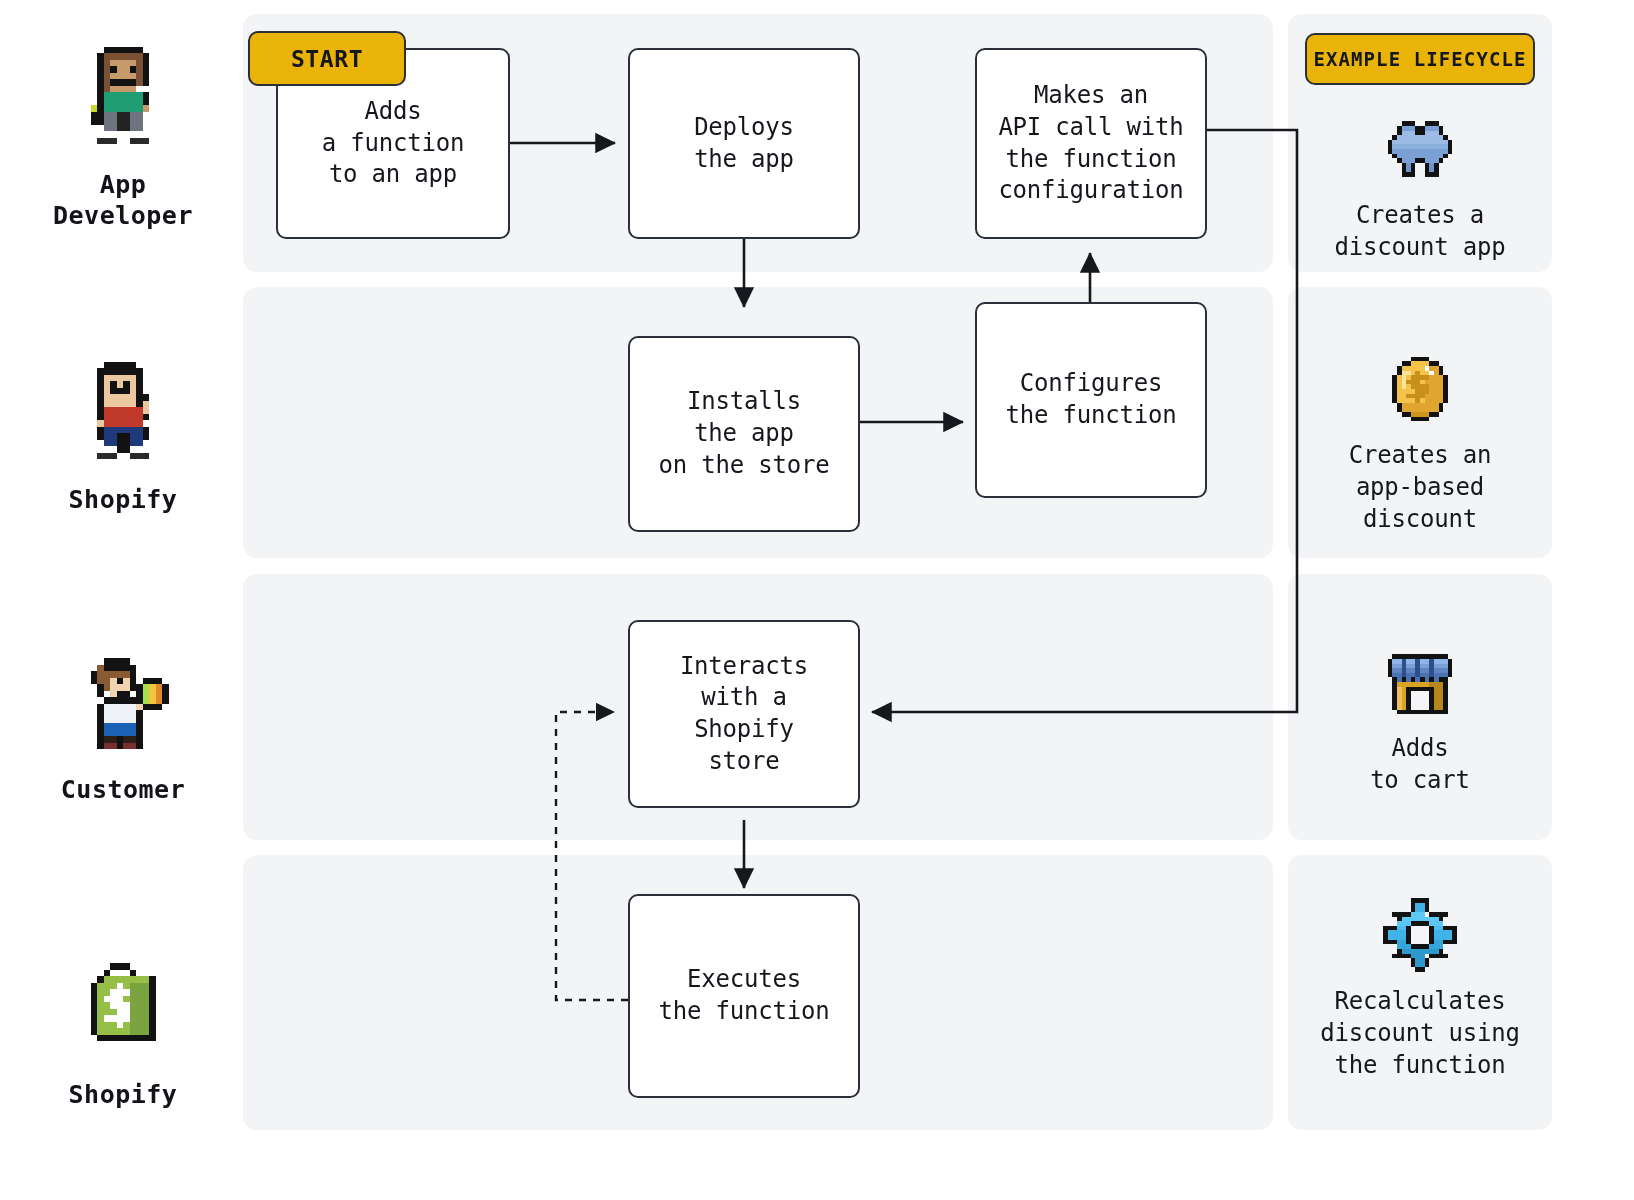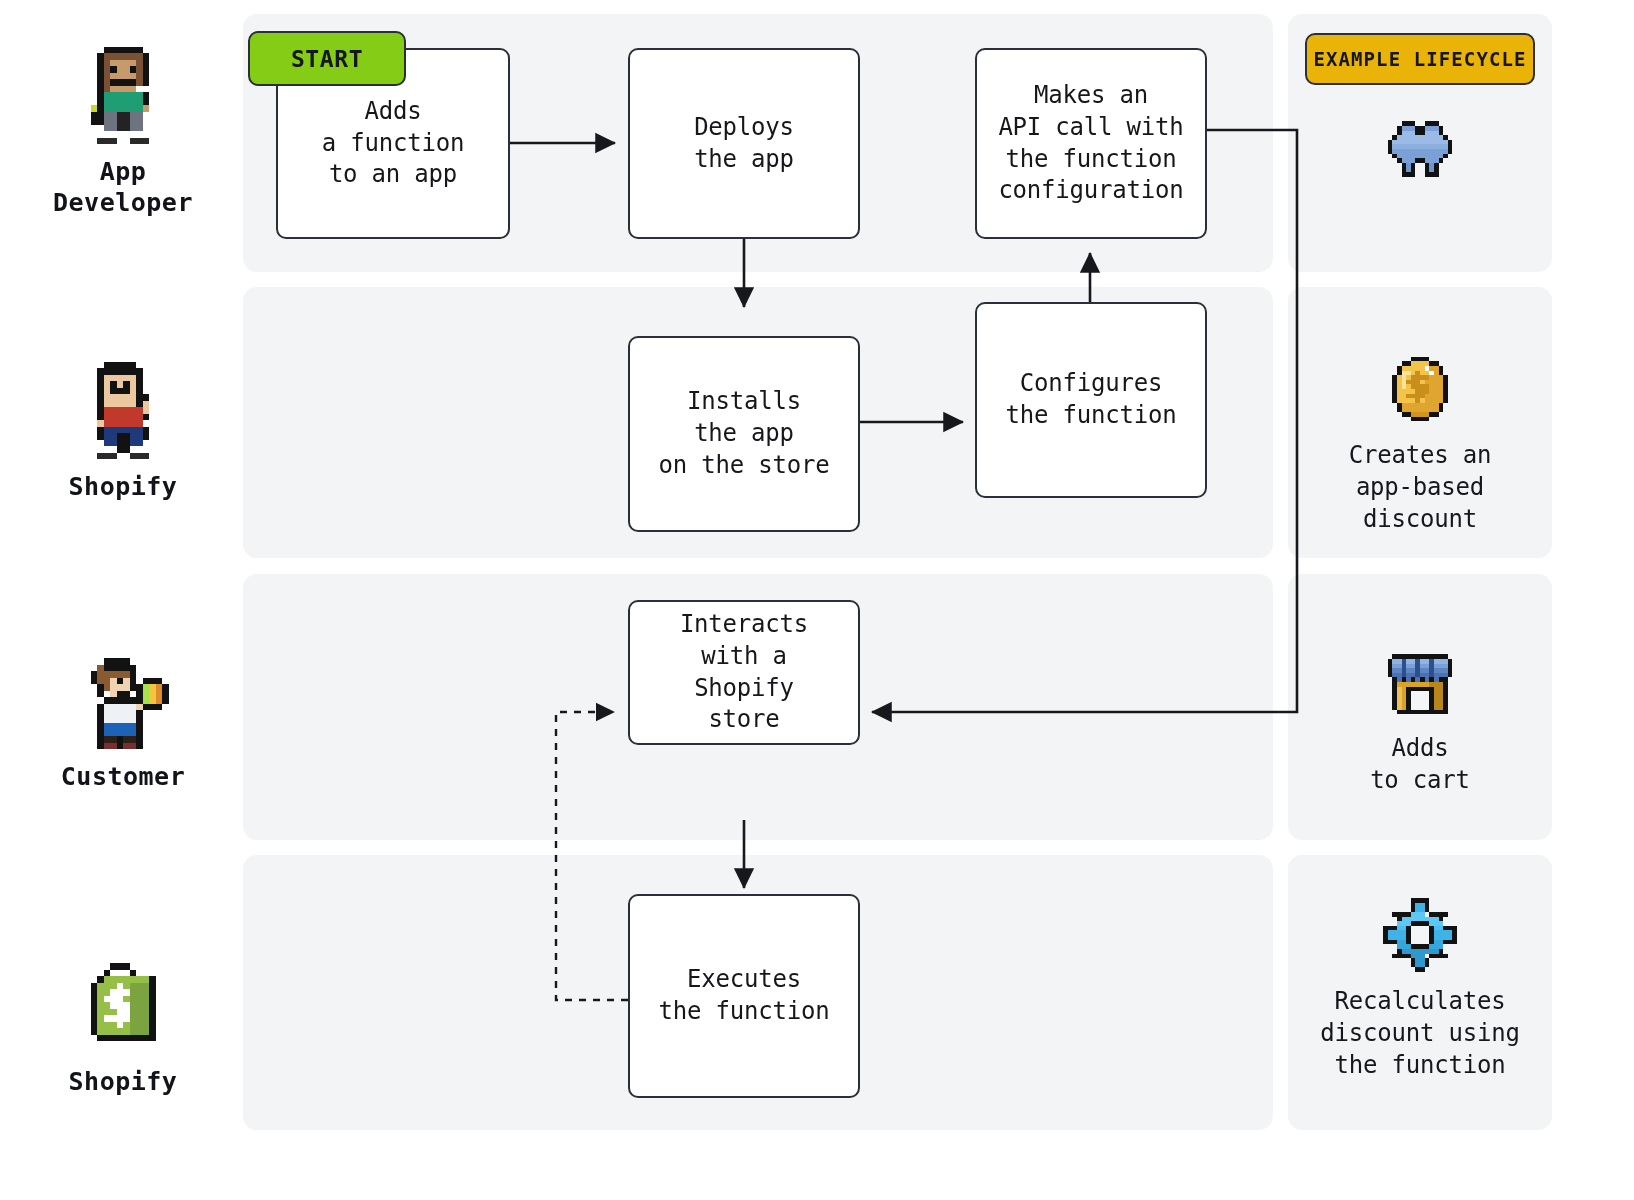--- a/index.html
+++ b/index.html
@@ -43,21 +43,21 @@
     align-items: center;
     justify-content: flex-start;
   }
   .actor-sprite {
     width: 104px;
     height: 104px;
     image-rendering: pixelated;
     display: block;
   }
   .actor-label {
-    margin-top: 12px;
+    margin-top: 25px;
     font-size: 25px;
     font-weight: 700;
     line-height: 1.25;
     color: #12141a;
     letter-spacing: 0.5px;
     white-space: pre-line;
   }
 
   
   .node {
@@ -76,21 +76,21 @@
     line-height: 1.32;
     color: #15171c;
     text-align: center;
     white-space: pre-line;
     letter-spacing: -0.2px;
   }
 
   
   .chip {
     position: absolute;
-    background: #84cc16;
+    background: #eab308;
     border: 2.5px solid #2a2f3a;
     border-radius: 10px;
     box-sizing: border-box;
     display: flex;
     align-items: center;
     justify-content: center;
     z-index: 9;
   }
   .chip-text {
     font-size: 23px;
@@ -365,21 +365,21 @@
     <div class="node-text">Installs
 the app
 on the store</div>
   </div>
 
   <div class="node" style="left:975px; top:302px; width:232px; height:196px;">
     <div class="node-text">Configures
 the function</div>
   </div>
 
-  <div class="node" style="left:628px; top:600px; width:232px; height:145px;">
+  <div class="node" style="left:628px; top:620px; width:232px; height:188px;">
     <div class="node-text">Interacts
 with a
 Shopify
 store</div>
   </div>
 
   <div class="node" style="left:628px; top:894px; width:232px; height:204px;">
     <div class="node-text">Executes
 the function</div>
   </div>
@@ -428,20 +428,22 @@
         <rect x="9" y="11" width="1" height="1" fill="#121212"></rect>
         <rect x="11" y="11" width="1" height="2" fill="#121212"></rect>
         <rect x="5" y="11" width="1" height="2" fill="#6f95cc"></rect>
         <rect x="10" y="11" width="1" height="2" fill="#6f95cc"></rect>
         <rect x="6" y="12" width="1" height="1" fill="#121212"></rect>
         <rect x="9" y="12" width="1" height="1" fill="#121212"></rect>
         <rect x="4" y="13" width="3" height="1" fill="#121212"></rect>
         <rect x="9" y="13" width="3" height="1" fill="#121212"></rect>
       </g>
     </svg>
+    <div class="legend-text">Creates a
+discount app</div>
   </div>
 
   <div class="legend-cell" style="left:1275px; top:352px;">
     <svg class="legend-icon" viewBox="0 0 16 16" shape-rendering="crispEdges">
       <g>
         <rect x="6" y="1" width="4" height="1" fill="#121212"></rect>
         <rect x="4" y="2" width="2" height="1" fill="#121212"></rect>
         <rect x="10" y="2" width="2" height="1" fill="#121212"></rect>
         <rect x="3" y="3" width="1" height="2" fill="#121212"></rect>
         <rect x="12" y="3" width="1" height="2" fill="#121212"></rect>

